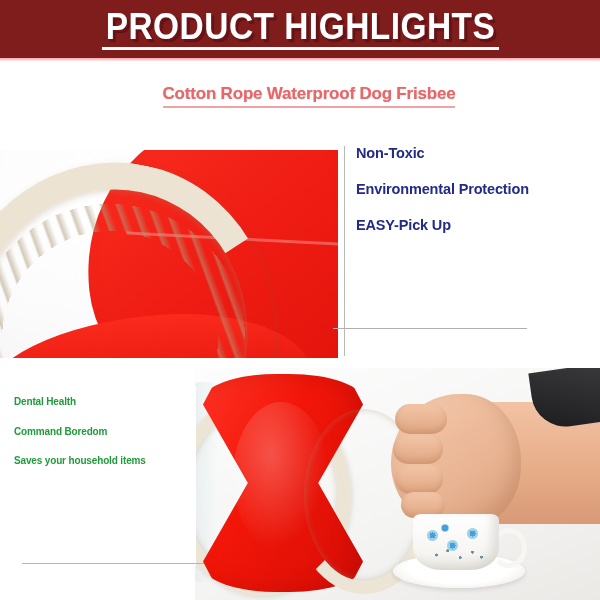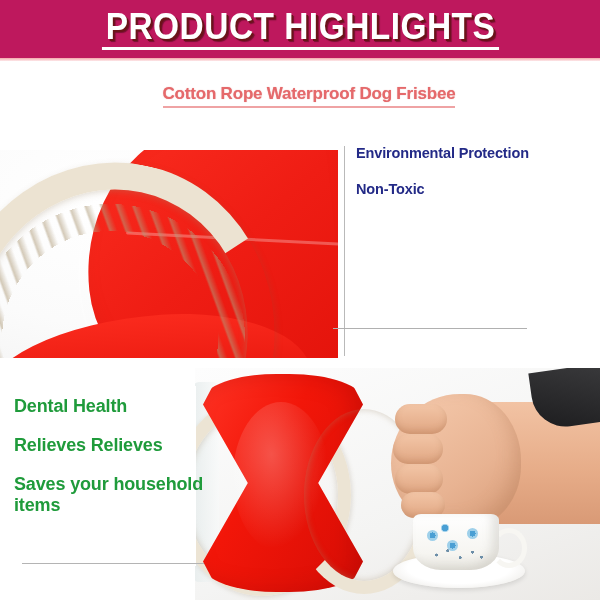--- a/index.html
+++ b/index.html
@@ -1,21 +1,21 @@
 <!DOCTYPE html>
 <html><head>
 <meta charset="utf-8">
 <style>
   html,body{margin:0;padding:0;background:#fff;}
   body{width:600px;height:600px;overflow:hidden;
        font-family:"Liberation Sans","DejaVu Sans",sans-serif;}
   #page{position:relative;width:600px;height:600px;background:#fff;overflow:hidden;}
 
   
-  .banner{position:absolute;left:0;top:0;width:600px;height:58px;background:#be185d;
+  .banner{position:absolute;left:0;top:0;width:600px;height:58px;background:#7f1d1d;
           display:flex;align-items:center;justify-content:center;}
   .banner-title{font-size:36px;font-weight:bold;color:#ffffff;letter-spacing:0.5px;
        font-family:"Liberation Sans","DejaVu Sans",sans-serif;
        transform:scaleX(0.93);transform-origin:center;
        text-shadow:2px 2px 0 #6a1418, 3px 3px 1px rgba(60,10,12,.55);
        border-bottom:3px solid #ffffff;padding:0 4px 1px 4px;line-height:1.05;}
   .banner-edge{position:absolute;left:0;top:58px;width:600px;height:3px;
        background:linear-gradient(to bottom,#f4a6aa,#fde9ea);}
 
   
@@ -125,21 +125,21 @@
                    radial-gradient(circle at 74% 30%,#6c8ea8 0 1.4px,rgba(0,0,0,0) 1.6px),
                    radial-gradient(circle at 90% 65%,#6c8ea8 0 1.4px,rgba(0,0,0,0) 1.6px);}
   
   .pb-glass{position:absolute;left:-2px;top:14px;width:26px;height:200px;
         background:linear-gradient(90deg,rgba(230,236,236,.85),rgba(248,250,250,.55));
         border-radius:6px;}
 
   
   .list-green{position:absolute;left:14px;top:396px;width:196px;z-index:4;}
   .list-green ul{margin:0;padding:0;}
-  .list-green li{list-style:none;color:#1f9b3b;font-size:18px;font-weight:bold;
+  .list-green li{list-style:none;color:#1f9b3b;font-size:10px;font-weight:bold;
         line-height:1.16;margin:0 0 18px 0;letter-spacing:-0.15px;}
   .list-green li.wrap{margin-bottom:0;}
   .green-bg{position:absolute;left:0;top:386px;width:196px;height:180px;background:#ffffff;z-index:3;}
   .rule-h2{position:absolute;left:22px;top:563px;width:182px;height:1px;background:#b4b4b4;z-index:5;}
 </style>
 </head>
 <body>
 
 <div id="page">
 
@@ -159,22 +159,23 @@
     <div class="pt-fabric2"></div>
     <div class="pt-rope"></div>
     <div class="pt-rope-tw"></div>
   </div>
 
   <div class="rule-v"></div>
   <div class="rule-h"></div>
 
   <div class="list-navy">
     <ul>
+      <li>Non-Toxic</li>
       <li>Environmental Protection</li>
-      <li>Non-Toxic</li>
+      <li>EASY-Pick Up</li>
     </ul>
   </div>
 
   <div class="photo-bot">
     <div class="pb-bg"></div>
     <div class="pb-glass"></div>
     <div class="pb-rope"></div>
     <div class="pb-disc"></div>
     <div class="pb-disc-hi"></div>
     <div class="pb-rope2"></div>
@@ -192,19 +193,19 @@
     <div class="flower fl2"></div>
     <div class="flower fl3"></div>
     <div class="flower fl4"></div>
     <div class="dots"></div>
   </div>
 
   <div class="green-bg"></div>
   <div class="list-green">
     <ul>
       <li>Dental Health</li>
-      <li>Relieves Relieves</li>
+      <li>Command Boredom</li>
       <li class="wrap">Saves your household items</li>
     </ul>
   </div>
   <div class="rule-h2"></div>
 
 </div>
 
 </body></html>

